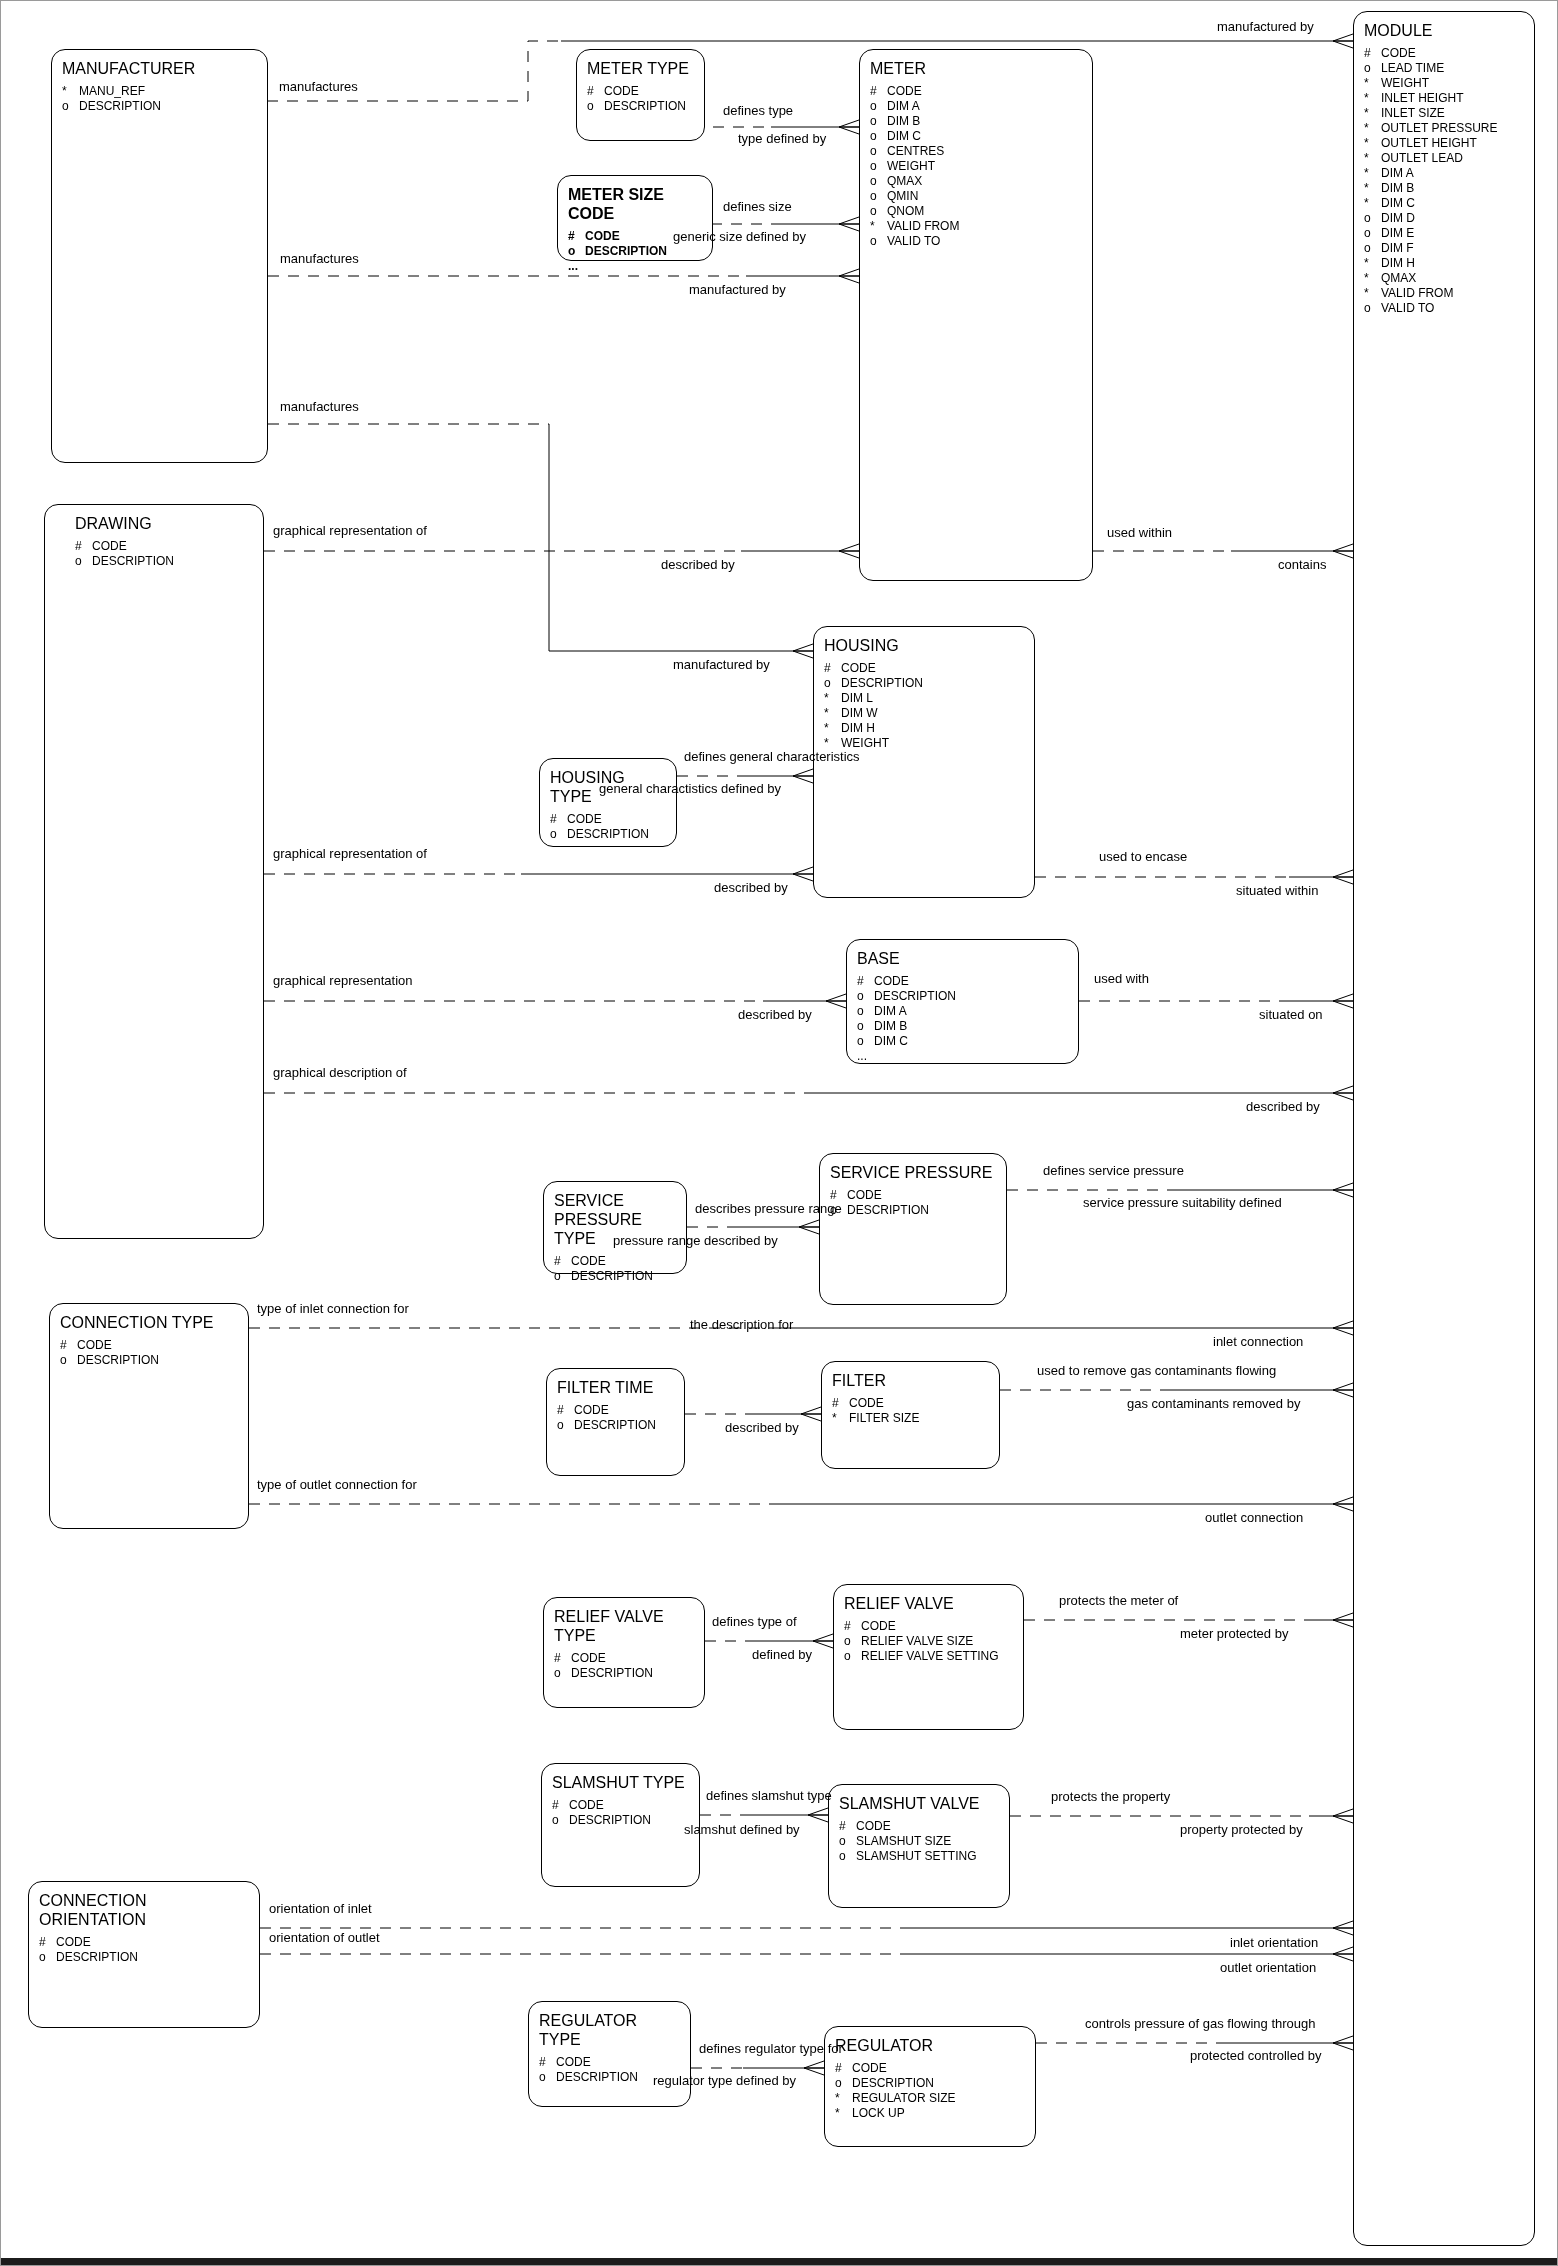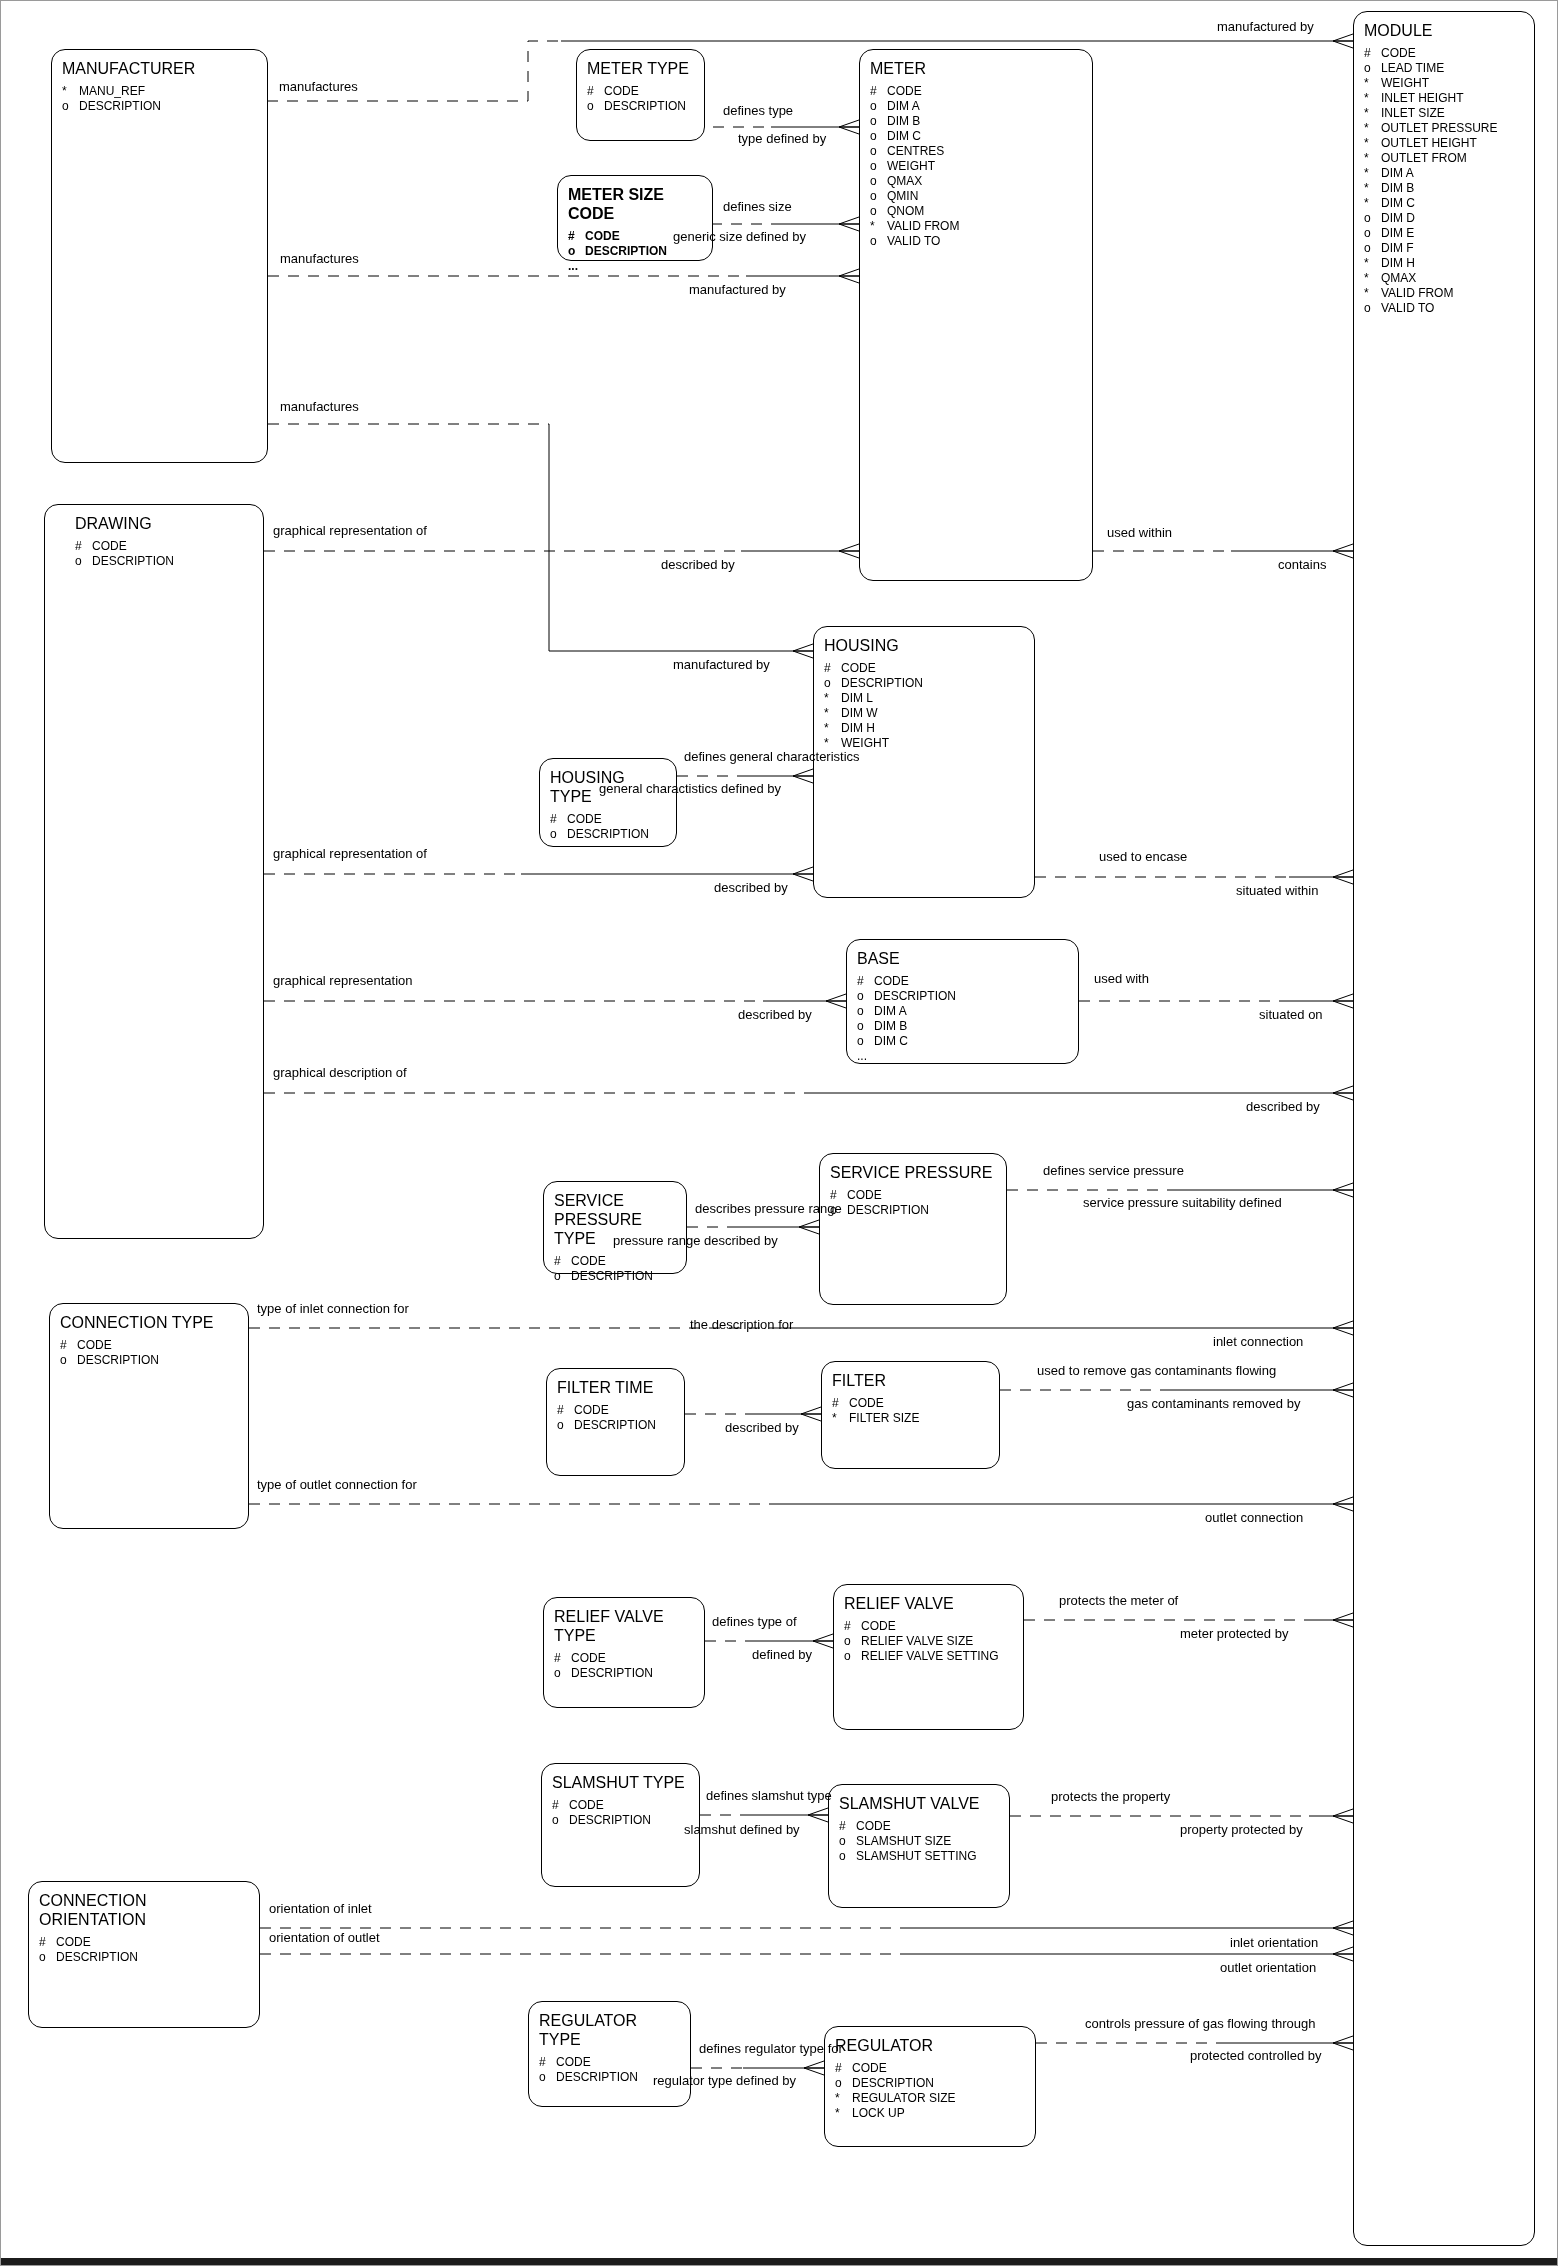--- a/index.html
+++ b/index.html
@@ -161,21 +161,21 @@
     <div class="etitle">MODULE</div>
     <div>
 
     <div class="arow"><span class="pfx">#</span><span>CODE</span></div>
         <div class="arow"><span class="pfx">o</span><span>LEAD TIME</span></div>
         <div class="arow"><span class="pfx">*</span><span>WEIGHT</span></div>
         <div class="arow"><span class="pfx">*</span><span>INLET HEIGHT</span></div>
         <div class="arow"><span class="pfx">*</span><span>INLET SIZE</span></div>
         <div class="arow"><span class="pfx">*</span><span>OUTLET PRESSURE</span></div>
         <div class="arow"><span class="pfx">*</span><span>OUTLET HEIGHT</span></div>
-        <div class="arow"><span class="pfx">*</span><span>OUTLET FROM</span></div>
+        <div class="arow"><span class="pfx">*</span><span>OUTLET LEAD</span></div>
         <div class="arow"><span class="pfx">*</span><span>DIM A</span></div>
         <div class="arow"><span class="pfx">*</span><span>DIM B</span></div>
         <div class="arow"><span class="pfx">*</span><span>DIM C</span></div>
         <div class="arow"><span class="pfx">o</span><span>DIM D</span></div>
         <div class="arow"><span class="pfx">o</span><span>DIM E</span></div>
         <div class="arow"><span class="pfx">o</span><span>DIM F</span></div>
         <div class="arow"><span class="pfx">*</span><span>DIM H</span></div>
         <div class="arow"><span class="pfx">*</span><span>QMAX</span></div>
         <div class="arow"><span class="pfx">*</span><span>VALID FROM</span></div>
         <div class="arow"><span class="pfx">o</span><span>VALID TO</span></div>

